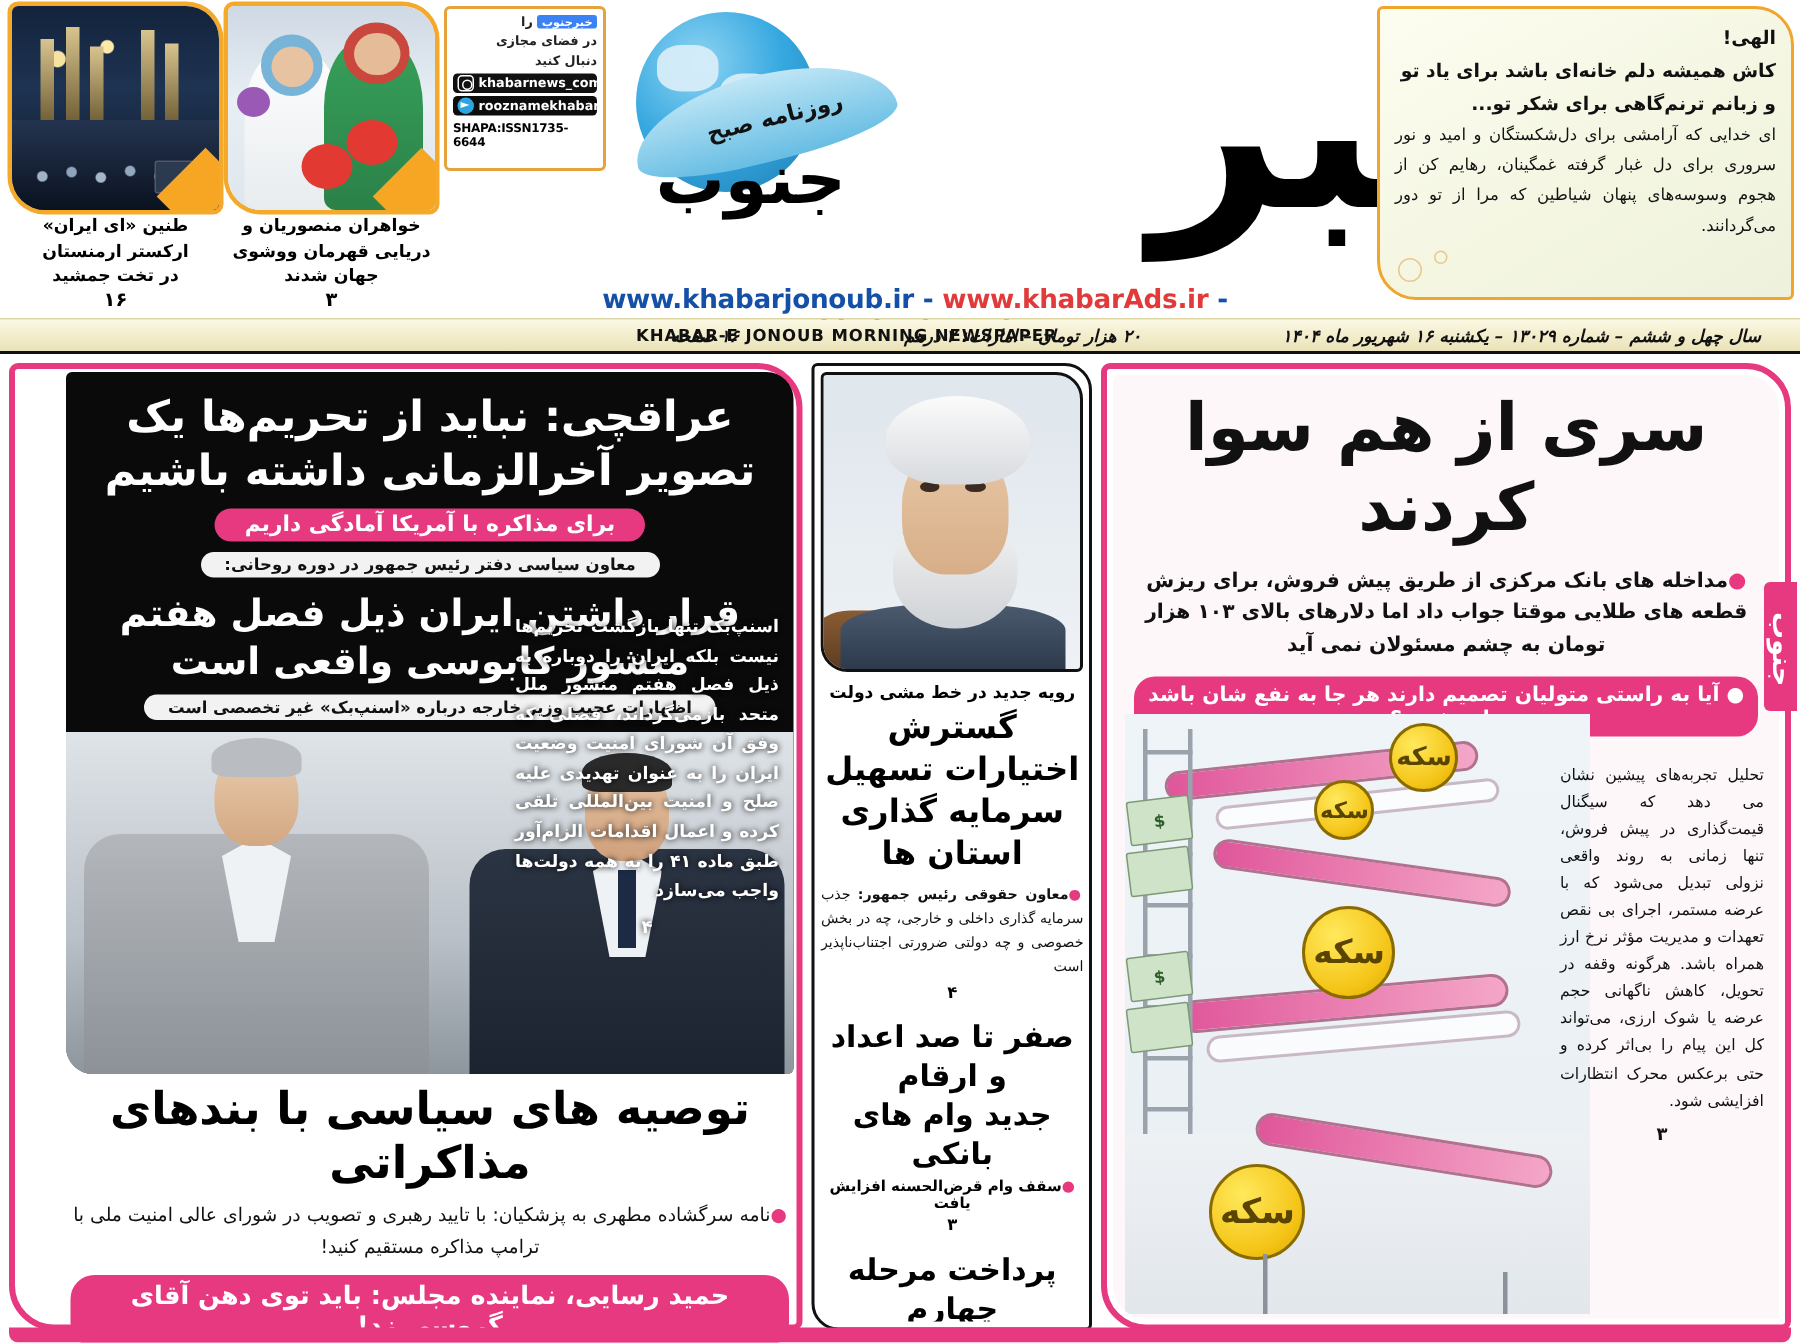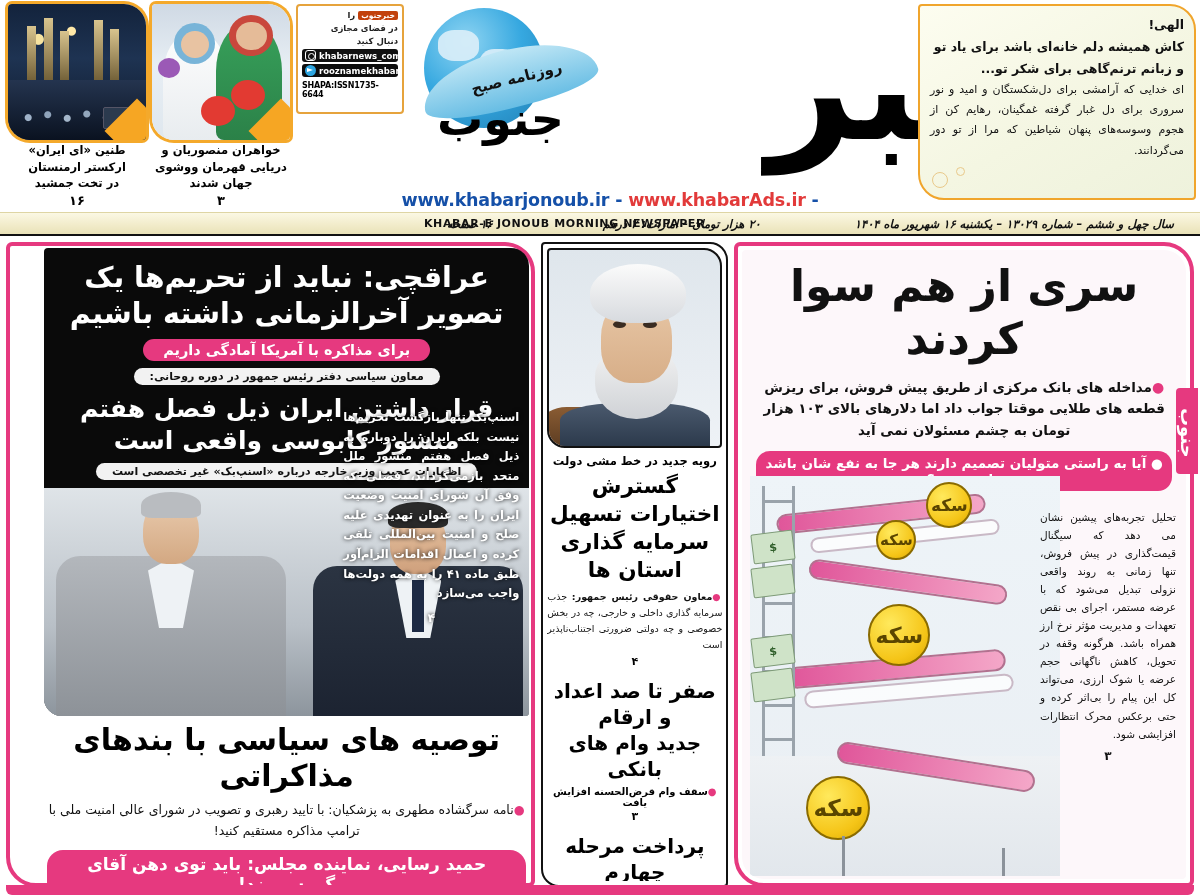--- a/index.html
+++ b/index.html
@@ -83,21 +83,21 @@
   .photo-cap.c2 { left:152px; }
   .photo-cap .pg { display:inline-block; font-size:13px; }
 
   .mh-social{
     position:absolute; left:296px; top:4px; width:108px; height:110px;
     border:2px solid #e6a33c; border-radius:4px; padding:3px 4px;
     direction:rtl; text-align:right;
   }
   .mh-social .s-line{ font-size:8.5px; font-weight:bold; color:#222; line-height:1.5; }
   .mh-social .s-line .redtag{
-    background:#c2410c; color:#fff; padding:0 3px; border-radius:2px; font-size:7.5px;
+    background:#3b82f6; color:#fff; padding:0 3px; border-radius:2px; font-size:7.5px;
   }
   .mh-social .handle{
     display:flex; align-items:center; gap:3px; direction:ltr;
     background:#111; color:#fff; border-radius:3px; margin-top:2px;
     padding:1px 3px; font-size:8.5px; font-weight:bold;
   }
   .mh-social .handle.tg{ background:#0d0d0d; }
   .ico-sq{ width:11px;height:11px;border:1.6px solid #fff;border-radius:3px;display:inline-block;position:relative;flex:0 0 auto;}
   .ico-sq::after{content:"";position:absolute;left:2px;top:2px;width:5px;height:5px;border:1.4px solid #fff;border-radius:50%;}
   .ico-circ{width:11px;height:11px;border-radius:50%;background:#2da5e0;display:inline-block;flex:0 0 auto;position:relative;}

